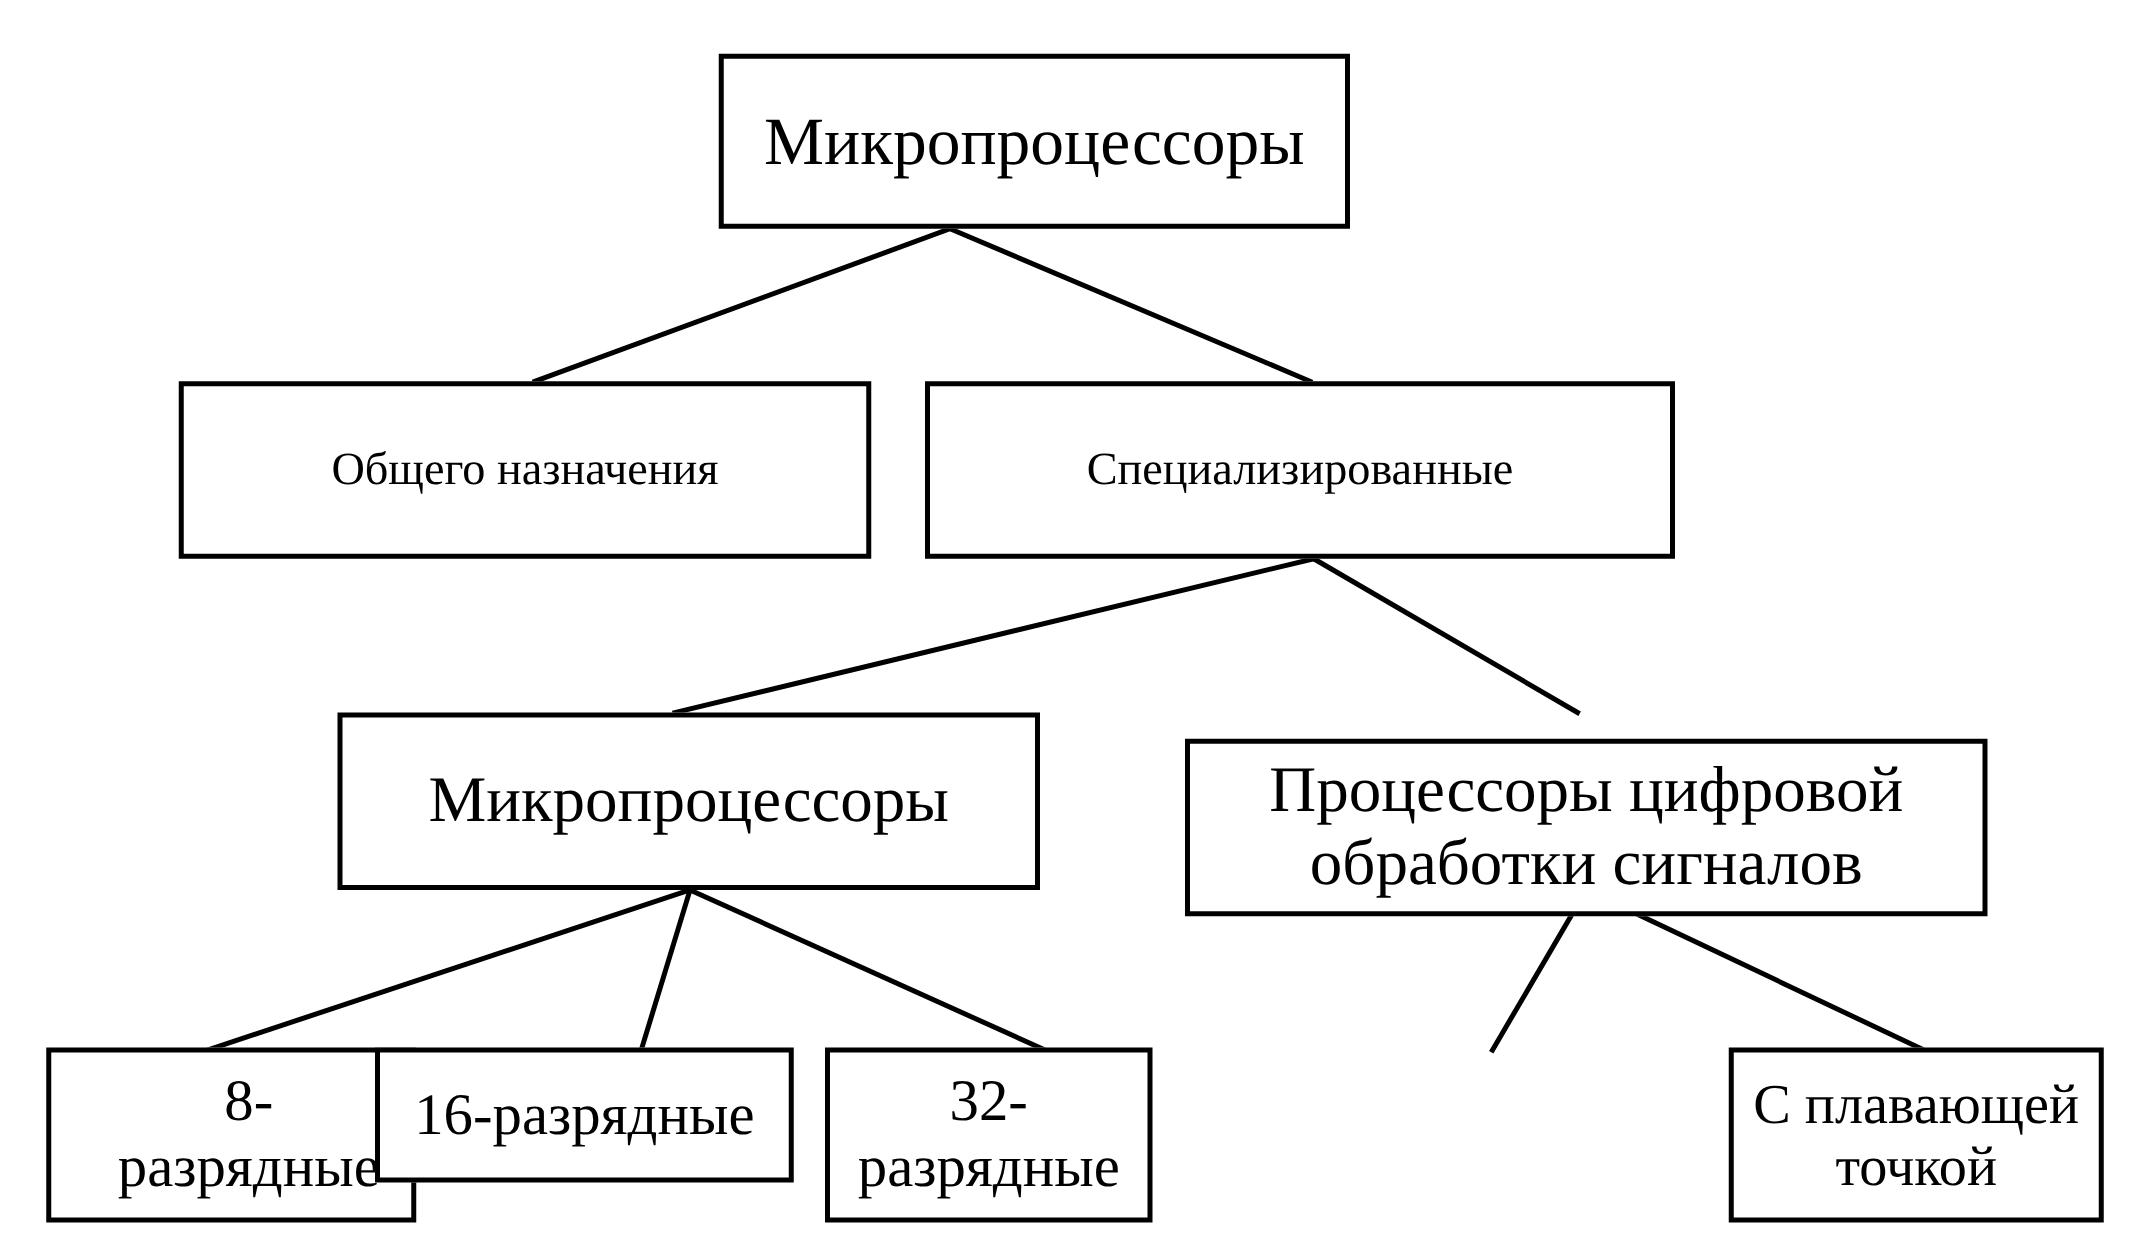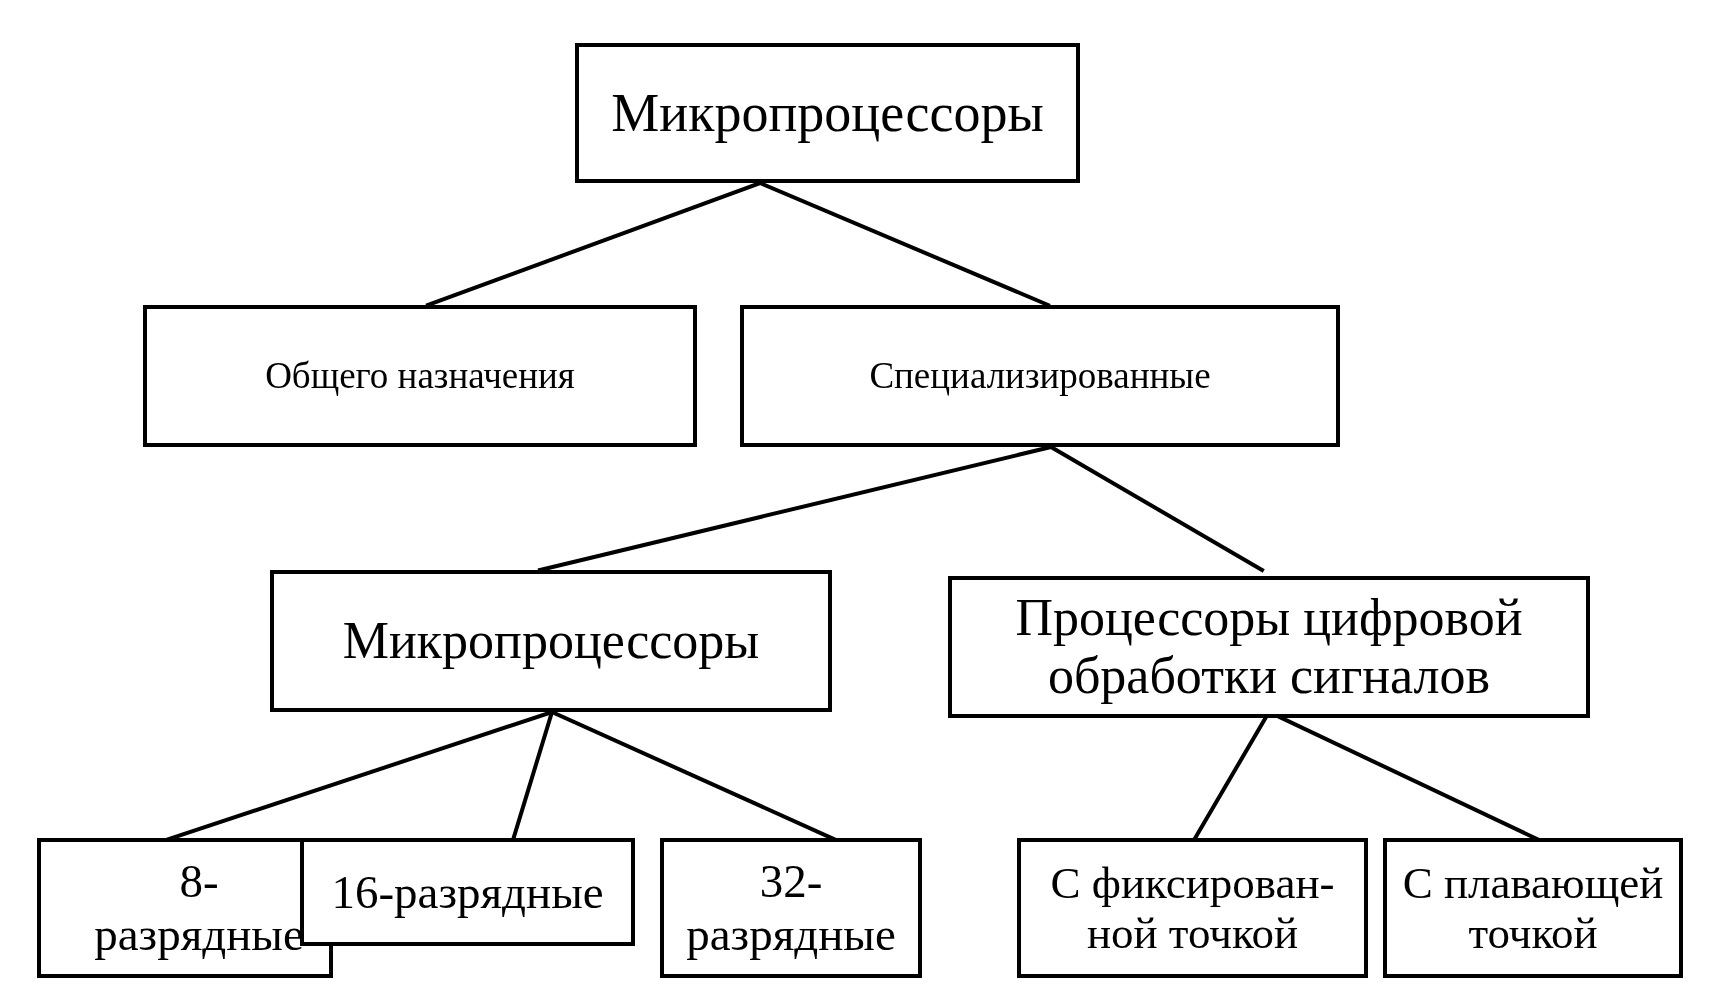--- a/index.html
+++ b/index.html
@@ -75,40 +75,36 @@
   </div>
 
   <div class="node lvl2" style="left:740px; top:305px; width:600px; height:142px;">
     <span class="node-label">Специализированные</span>
   </div>
 
   <div class="node lvl3" style="left:270px; top:570px; width:562px; height:142px;">
     <span class="node-label">Микропроцессоры</span>
   </div>
 
-  <div class="node lvl3" style="left:948px; top:576px; width:642px; height:142px;">
+  <div class="node lvl3" style="left:948px; top:591px; width:642px; height:142px;">
     <span class="node-label">Процессоры цифровой
 обработки сигналов</span>
   </div>
 
   <div class="node lvl4" style="left:37px; top:838px; width:296px; height:140px;padding-left:28px;">
     <span class="node-label">8-разрядные</span>
   </div>
 
   <div class="node lvl4" style="left:300px; top:838px; width:335px; height:108px;">
     <span class="node-label">16-разрядные</span>
   </div>
 
   <div class="node lvl4" style="left:660px; top:838px; width:262px; height:140px;justify-content:flex-end;">
     <span class="node-label">32-разрядные</span>
   </div>
 
-  <div class="node lvl4-two" style="left:1017px; top:838px; width:351px; height:140px;">
-    <span class="node-label">С фиксирован-
-ной точкой</span>
-  </div>
 
   <div class="node lvl4-two" style="left:1383px; top:838px; width:300px; height:140px;">
     <span class="node-label">С плавающей
 точкой</span>
   </div>
 
 </div>
 
 </body></html>

